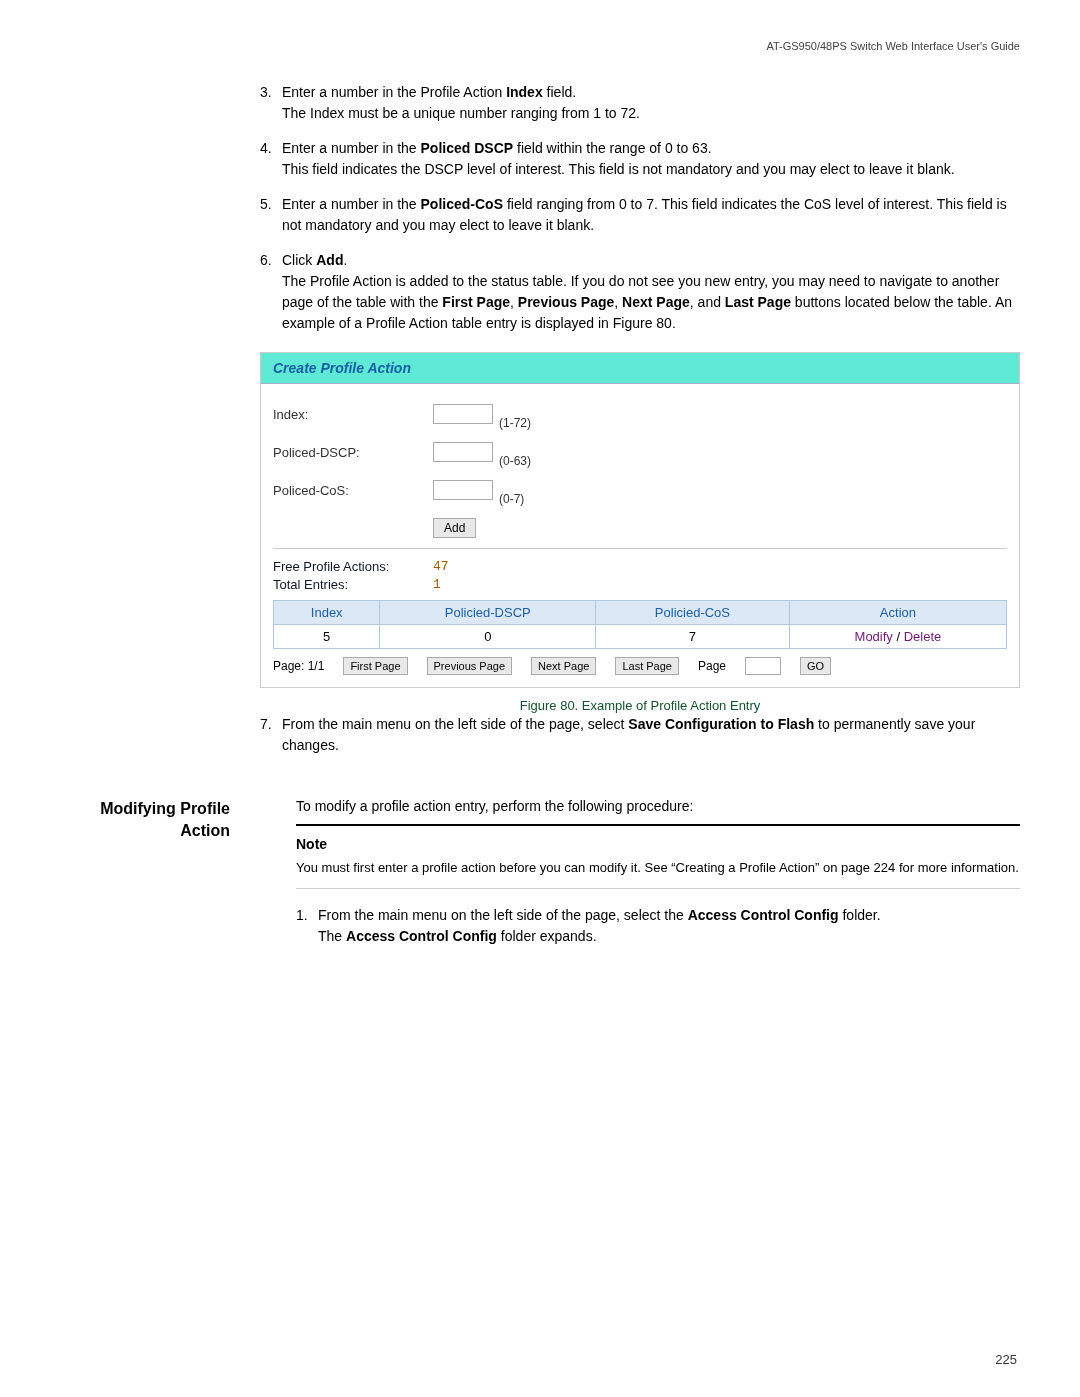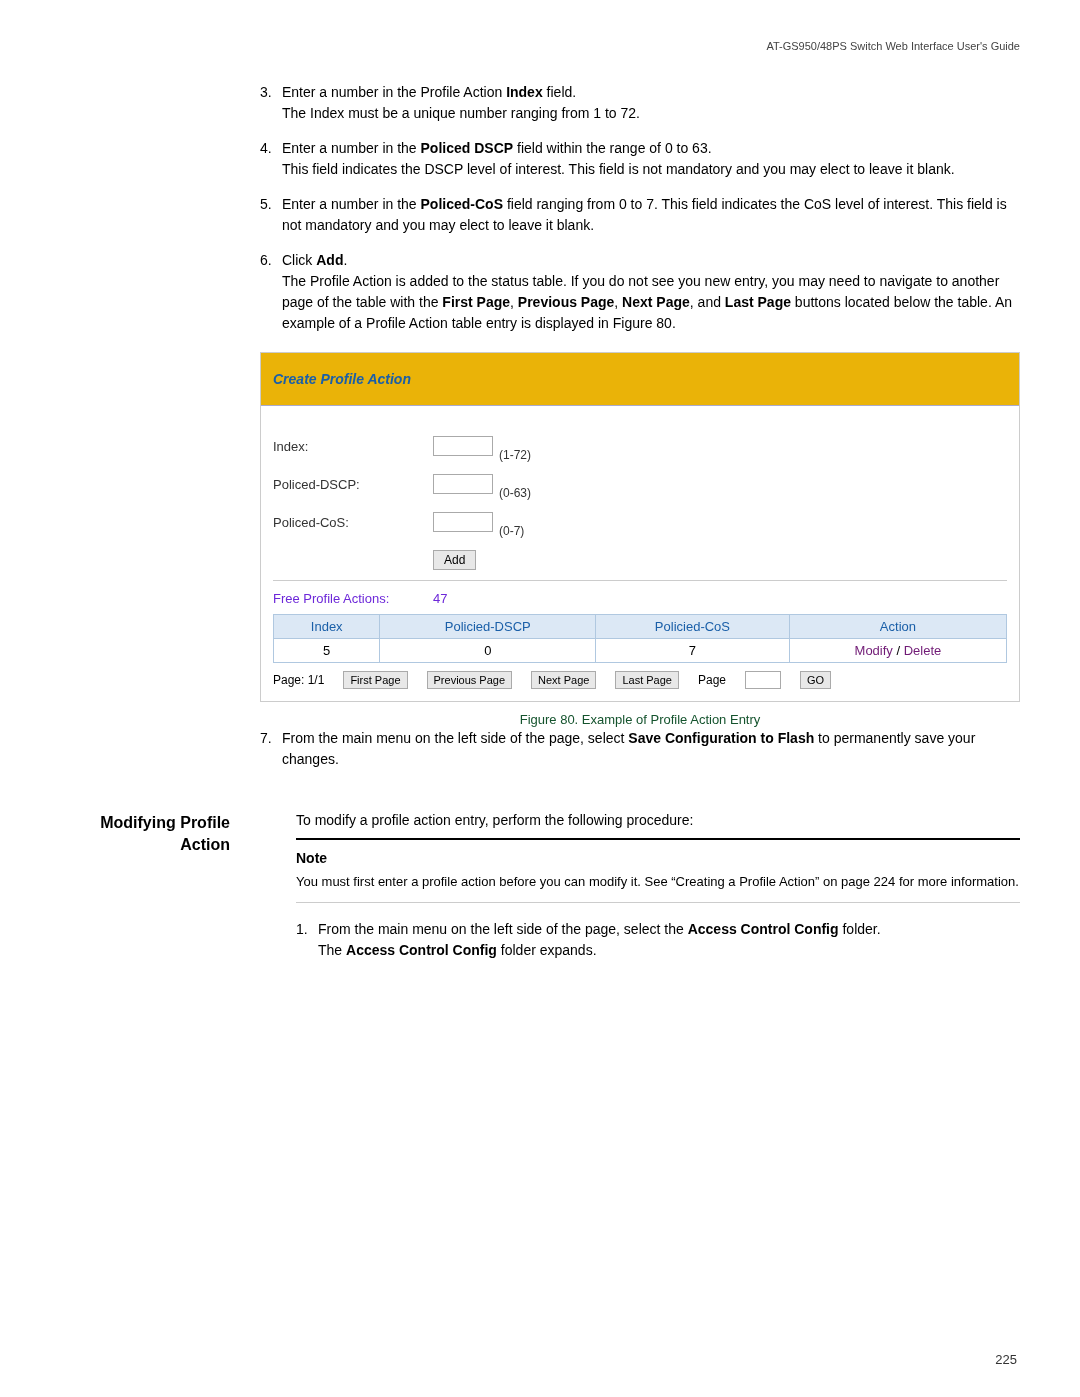--- a/index.html
+++ b/index.html
@@ -67,30 +67,30 @@
     ol.steps li .step-text {
       flex: 1;
     }
     b, strong { font-weight: bold; }
     .figure-box {
       border: 1px solid #ccc;
       margin: 18px 0 10px 0;
       padding: 0;
     }
     .figure-header {
-      background: #eab308;
+      background: #5eead4;
       color: #1a5fa8;
       font-weight: bold;
       font-style: italic;
       font-size: 14px;
-      padding: 18px 12px;
+      padding: 7px 12px;
       border-bottom: 1px solid #aac;
     }
     .figure-body {
-      padding: 24px 12px 12px 12px;
+      padding: 14px 12px 12px 12px;
     }
     .form-row {
       display: flex;
       align-items: center;
       margin-bottom: 6px;
       font-size: 13px;
     }
     .form-label {
       width: 160px;
       color: #333;
@@ -121,24 +121,25 @@
       border-top: 1px solid #ccc;
       margin: 10px 0;
     }
     .stats-row {
       display: flex;
       font-size: 13px;
       margin-bottom: 3px;
     }
     .stats-label {
       width: 160px;
-      color: #6d28d9;
+      color: #0f172a;
     }
     .stats-value {
-      color: #6d28d9;
+      color: #a16207;
+      font-family: Liberation Mono, monospace;
     }
     .data-table {
       width: 100%;
       border-collapse: collapse;
       margin-top: 8px;
       font-size: 13px;
     }
     .data-table th {
       background: #dce8f5;
       color: #1a5fa8;
@@ -274,20 +275,24 @@
           </div>
           <div>
             <button class="add-btn">Add</button>
           </div>
 
           <hr class="divider-line">
 
           <div class="stats-row">
             <span class="stats-label">Free Profile Actions:</span>
             <span class="stats-value">47</span>
+          </div>
+          <div class="stats-row">
+            <span class="stats-label">Total Entries:</span>
+            <span class="stats-value">1</span>
           </div>
 
           <table class="data-table">
             <thead>
               <tr>
                 <th>Index</th>
                 <th>Policied-DSCP</th>
                 <th>Policied-CoS</th>
                 <th>Action</th>
               </tr>

